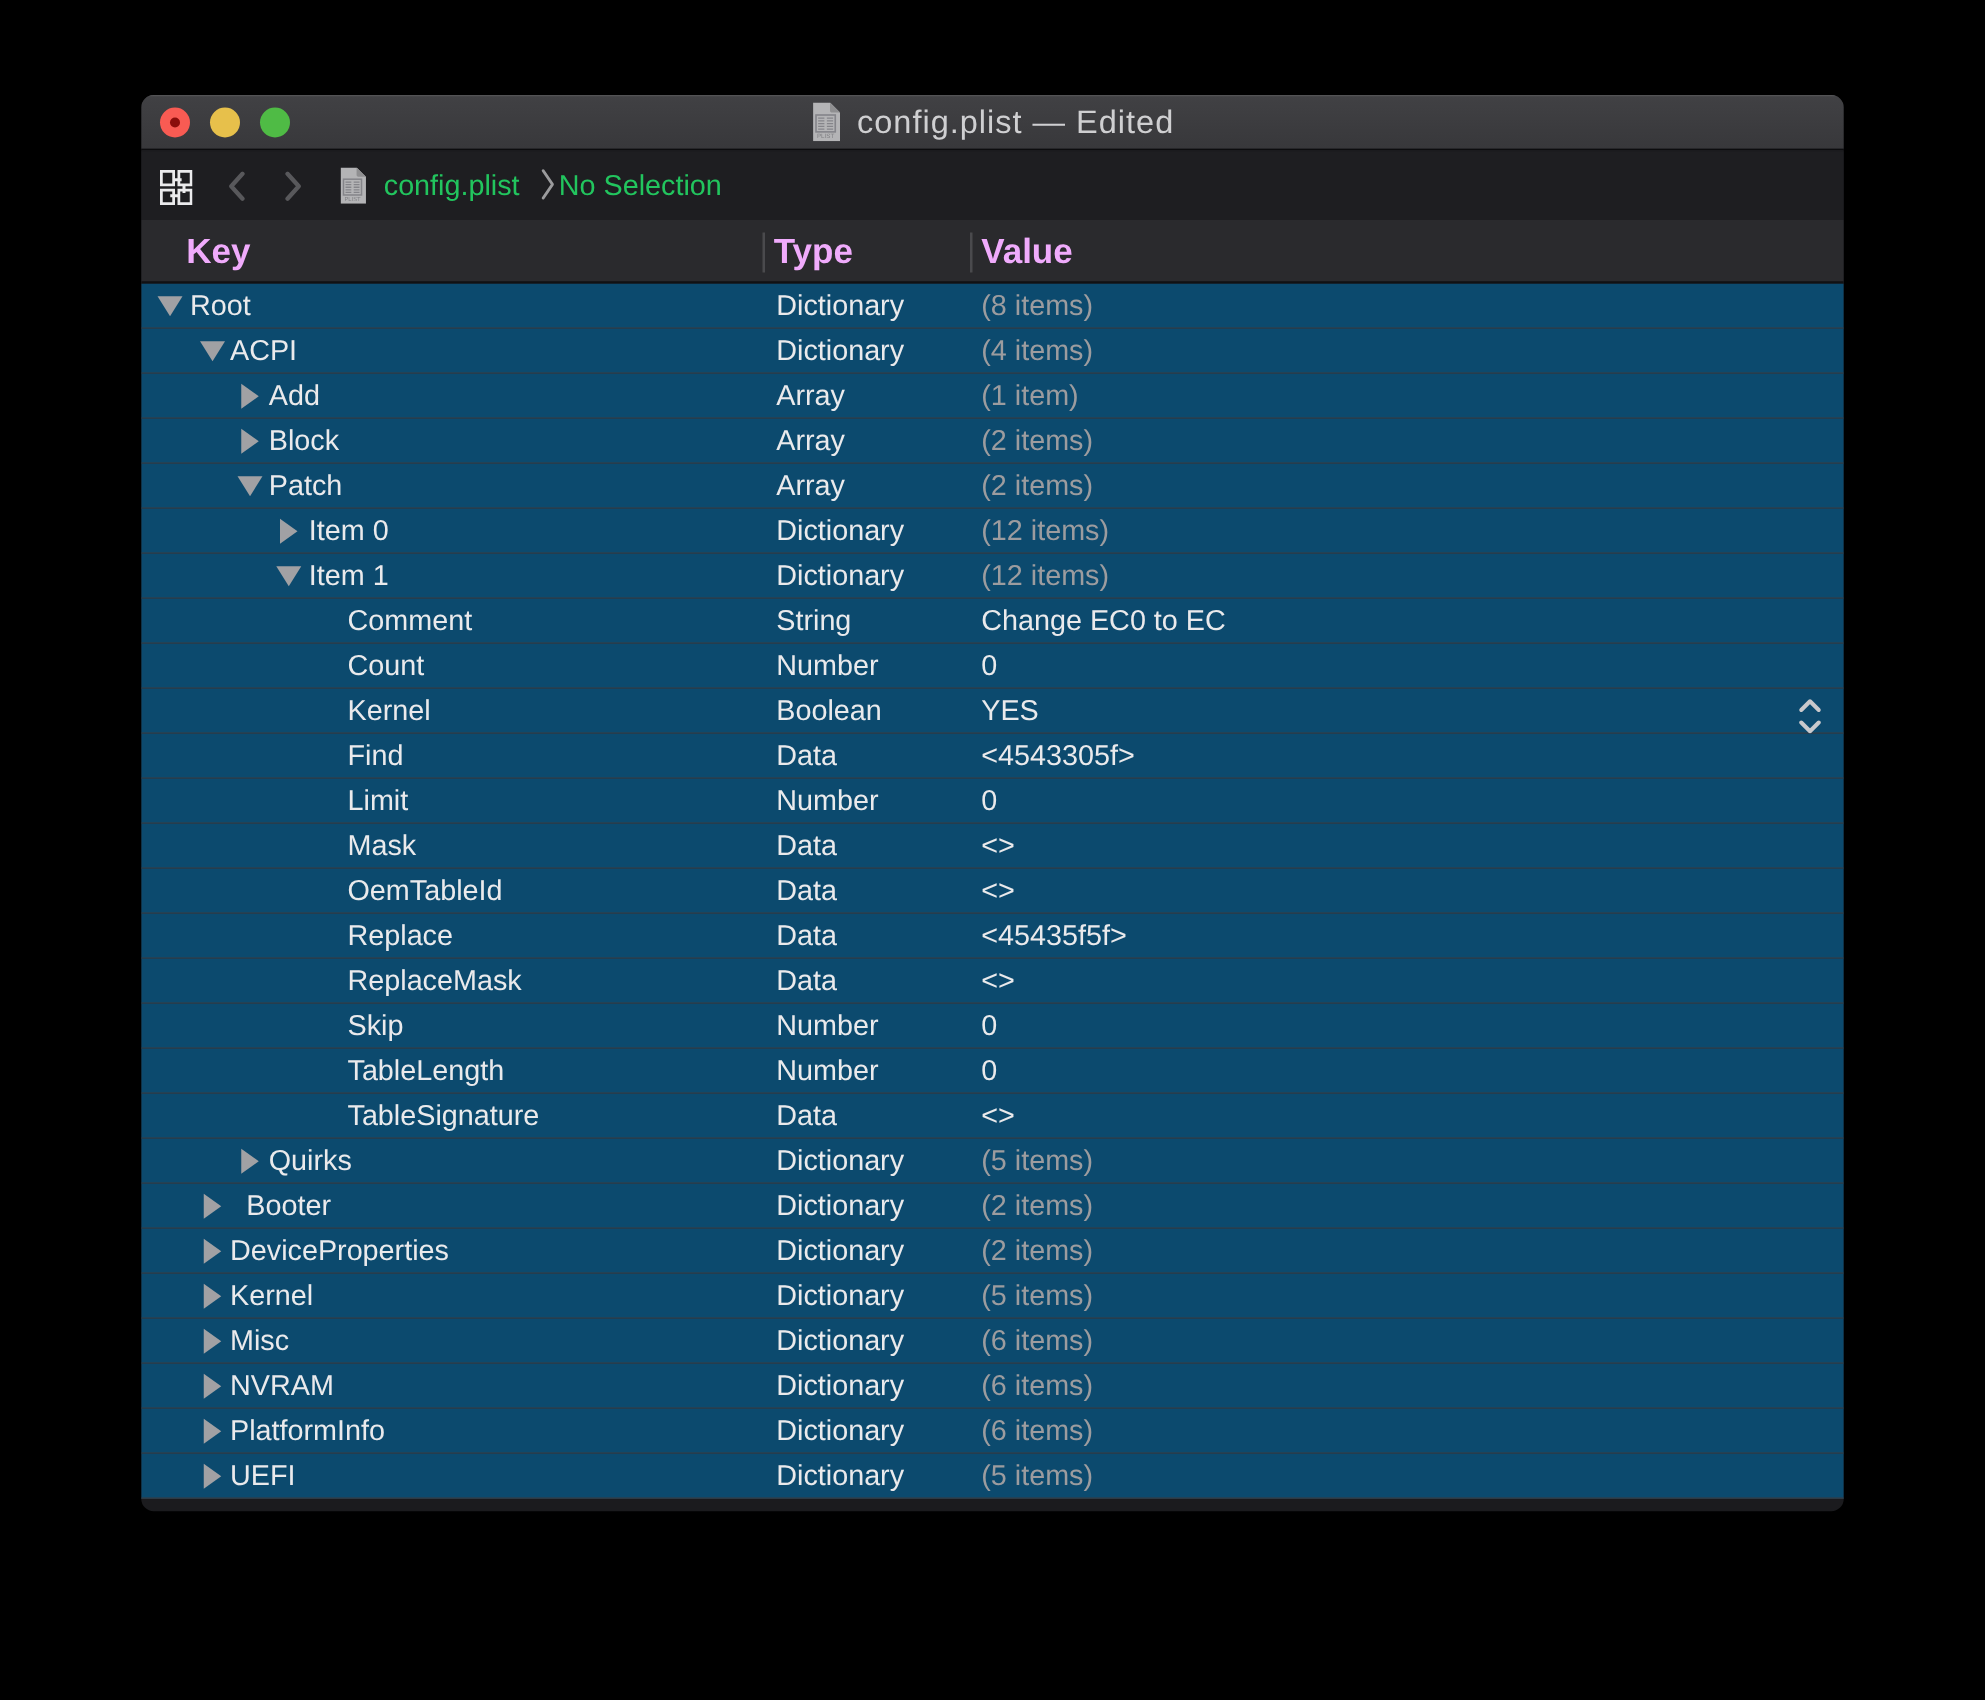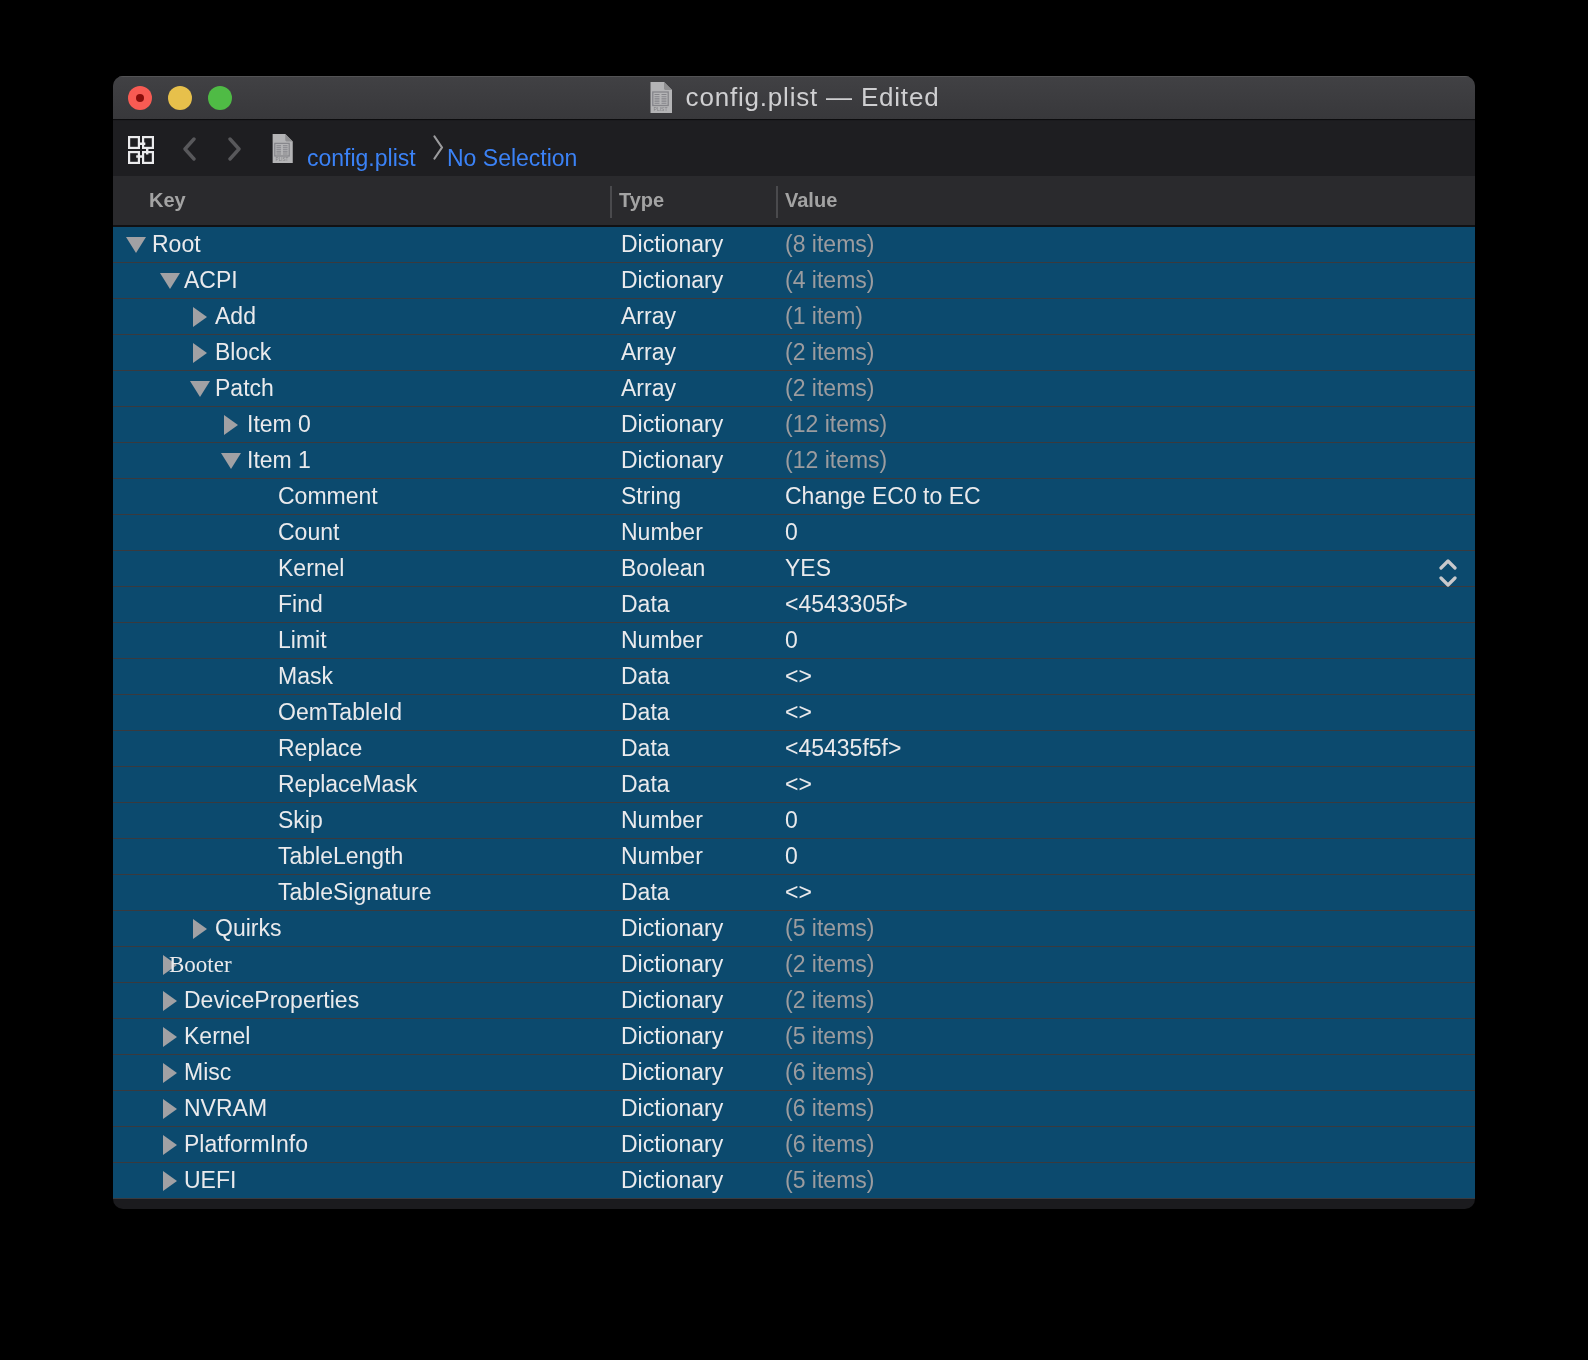--- a/index.html
+++ b/index.html
@@ -7,23 +7,23 @@
   .win{position:absolute;left:113px;top:76px;width:1362px;height:1133px;border-radius:10px;background:#1b1b1e;overflow:hidden;}
   .titlebar{position:absolute;left:0;top:0;width:100%;height:44px;background:linear-gradient(#414144,#38383b);box-shadow:inset 0 1px 0 #535355;border-bottom:1px solid #0c0c0e;box-sizing:border-box;}
   .tl{position:absolute;top:10px;width:24px;height:24px;border-radius:50%;}
   .tl.red{left:15px;background:#f85b53;}
   .tl.red::after{content:"";position:absolute;left:8px;top:8px;width:8px;height:8px;border-radius:50%;background:#8a0e0b;}
   .tl.yellow{left:55px;background:#e7c04b;}
   .tl.green{left:95px;background:#4fbb45;}
   .titlegrp{position:absolute;left:0;top:0;width:100%;height:43px;display:flex;align-items:center;justify-content:center;gap:14px;}
   .title{font-size:26px;color:#cfcfd1;letter-spacing:0.8px;}
   .toolbar{position:absolute;left:0;top:45px;width:100%;height:55px;background:#1e1e21;}
-  .crumbtxt{position:absolute;font-size:23px;color:#3b82f6;top:24px;}
+  .crumbtxt{position:absolute;font-size:23px;color:#22c55e;top:14px;}
   .header{position:absolute;left:0;top:100px;width:100%;height:51px;background:#2a2a2d;border-bottom:2px solid #111113;box-sizing:border-box;}
-  .header .ht{position:absolute;top:0;height:49px;line-height:49px;font-size:20px;font-weight:700;color:#a3a3a3;}
+  .header .ht{position:absolute;top:0;height:49px;line-height:49px;font-size:28px;font-weight:700;color:#f0abfc;}
   .hsep{position:absolute;top:10px;height:32px;width:2px;background:#4a4a4d;}
   .rows{position:absolute;left:0;top:151px;width:100%;}
   .row{position:relative;width:100%;height:35px;background:#0c4a6e;border-bottom:1px solid #3a3a3e;}
   .k{position:absolute;top:0;height:35px;line-height:35px;font-size:23px;color:#eaeaec;}
   .t{position:absolute;left:508px;top:0;height:35px;line-height:35px;font-size:23px;color:#eaeaec;}
   .v{position:absolute;left:672px;top:0;height:35px;line-height:35px;font-size:23px;color:#eaeaec;}
   .v.gray{color:#9c9c9f;}
   .tri-d{position:absolute;top:10px;width:0;height:0;border-left:10px solid transparent;border-right:10px solid transparent;border-top:16px solid #a1a1a4;}
   .tri-r{position:absolute;top:8px;width:0;height:0;border-top:10px solid transparent;border-bottom:10px solid transparent;border-left:14px solid #a1a1a4;}
   .stepper{position:absolute;left:1326px;top:8px;}
@@ -216,21 +216,21 @@
         <div class="v">&lt;&gt;</div>
       </div>
 <div class="row">
         <div class="tri-r" style="left:80px;"></div>
         <div class="k" style="left:102px;">Quirks</div>
         <div class="t">Dictionary</div>
         <div class="v gray">(5 items)</div>
       </div>
 <div class="row">
         <div class="tri-r" style="left:50px;"></div>
-        <div class="k" style="left:56px;font-family:Liberation Serif, serif;">Booter</div>
+        <div class="k" style="left:84px;">Booter</div>
         <div class="t">Dictionary</div>
         <div class="v gray">(2 items)</div>
       </div>
 <div class="row">
         <div class="tri-r" style="left:50px;"></div>
         <div class="k" style="left:71px;">DeviceProperties</div>
         <div class="t">Dictionary</div>
         <div class="v gray">(2 items)</div>
       </div>
 <div class="row">

